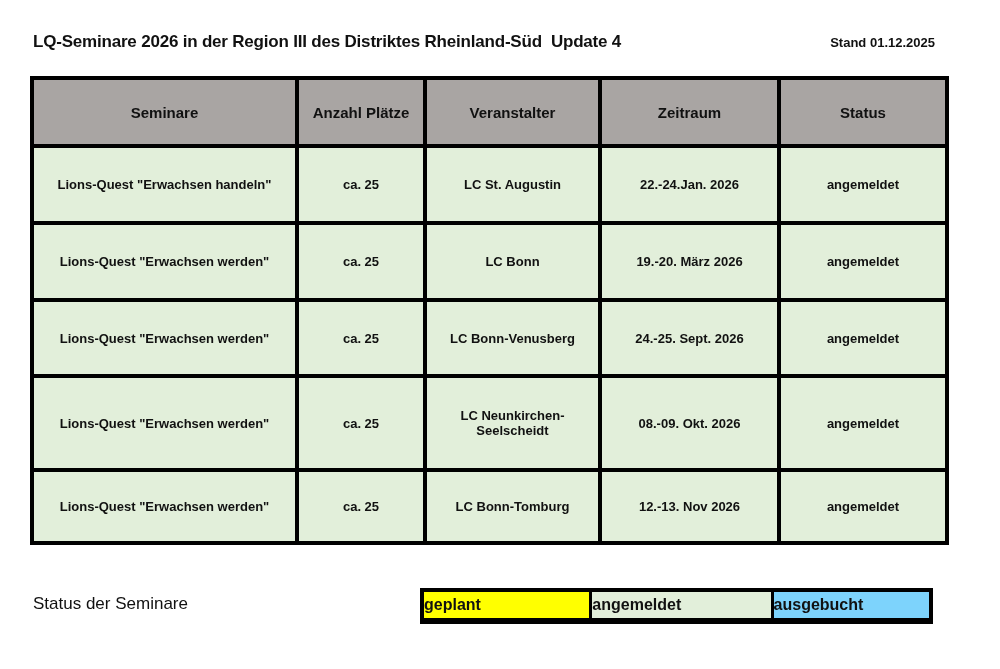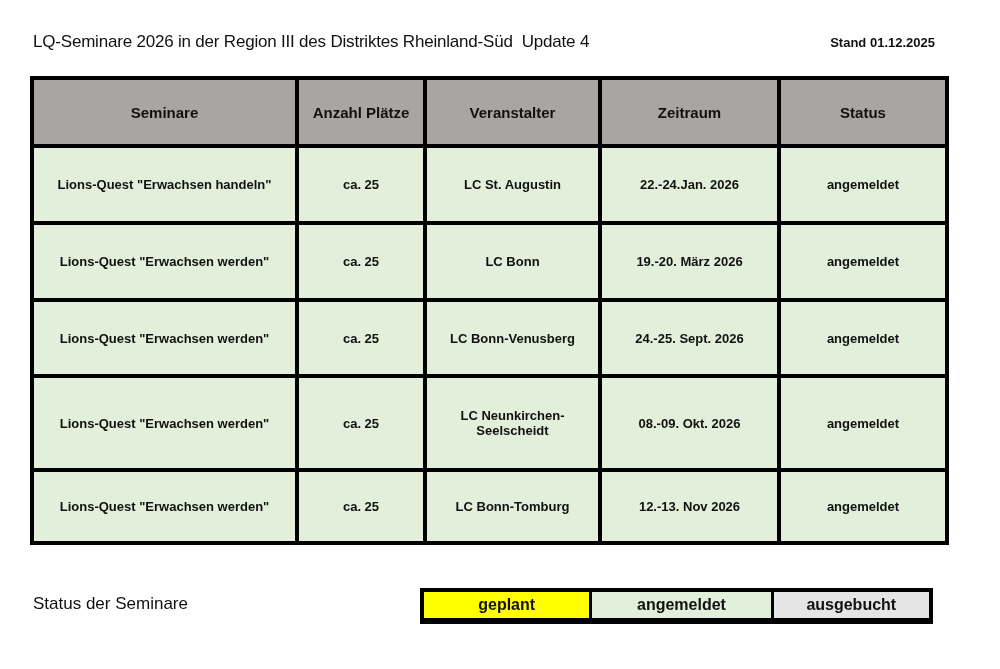--- a/index.html
+++ b/index.html
@@ -19,21 +19,21 @@
     position: absolute;
     left: 33px;
     top: 32px;
     width: 902px;
     display: flex;
     justify-content: space-between;
     align-items: baseline;
   }
   .doc-title {
     font-size: 17px;
-    font-weight: normal;
+    font-weight: bold;
     white-space: pre;
     letter-spacing: -0.2px;
   }
   .doc-stand {
     font-size: 13px;
     font-weight: bold;
     white-space: pre;
   }
 
   
@@ -85,21 +85,20 @@
     top: 588px;
     width: 513px;
     display: flex;
     border: 4px solid #000000;
     border-bottom-width: 6px;
     background: #000000;
   }
   .legend-item {
     height: 26px;
     line-height: 26px;
-    text-align: center;
     font-size: 16px;
     font-weight: bold;
     color: #111111;
   }
   .legend-item + .legend-item { margin-left: 3px; }
   .legend-item.geplant    { width: 167px; }
   .legend-item.angemeldet { width: 180px; }
   .legend-item.ausgebucht { width: 157px; }
 </style>
 </head>
@@ -168,16 +167,16 @@
         </tr>
       </tbody>
     </table>
   </div>
 
   <div class="legend-label">Status der Seminare</div>
 
   <div class="legend">
     <div class="legend-item geplant" style="background: rgb(255, 255, 0);">geplant</div>
     <div class="legend-item angemeldet" style="background: rgb(226, 239, 218);">angemeldet</div>
-    <div class="legend-item ausgebucht" style="background: #e5e5e5;">ausgebucht</div>
+    <div class="legend-item ausgebucht" style="background: #7dd3fc;">ausgebucht</div>
   </div>
 
 </div>
 
 </body></html>

